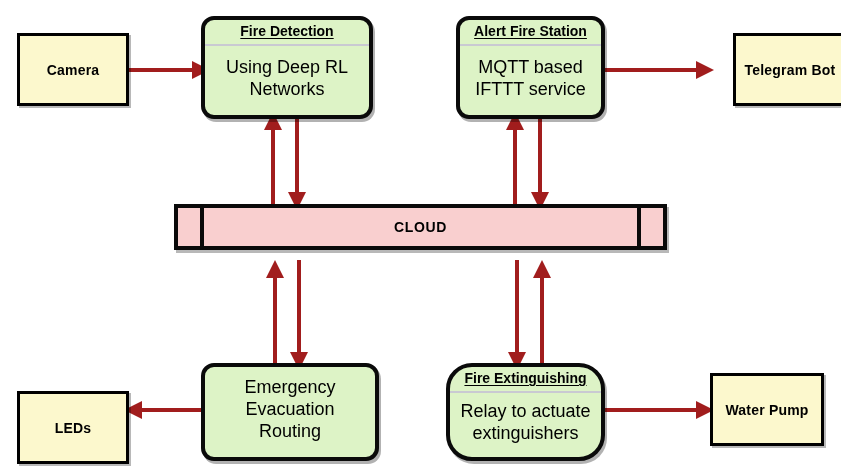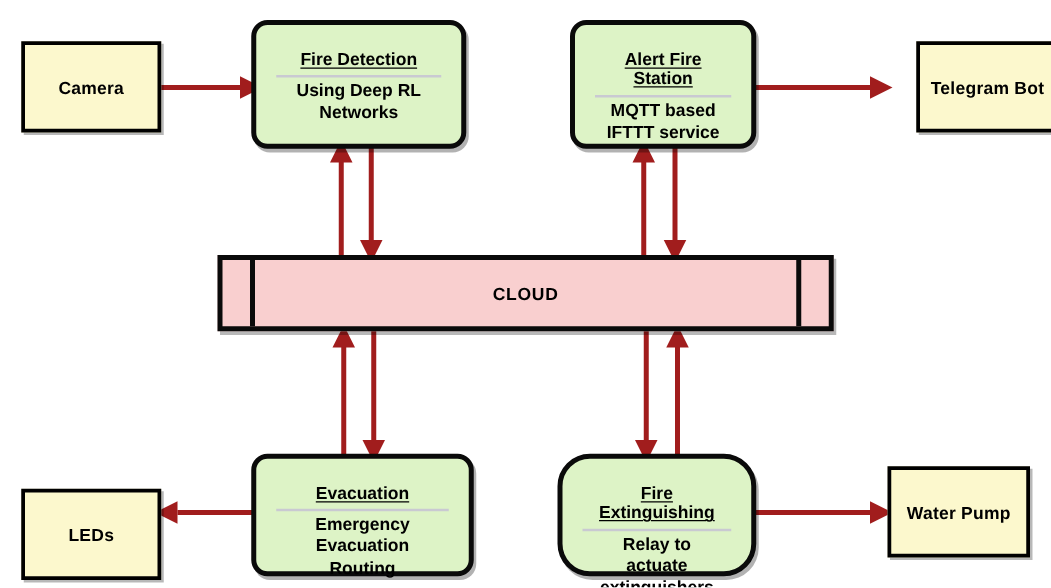--- a/index.html
+++ b/index.html
@@ -37,21 +37,21 @@
     box-shadow: 2px 2px 0 rgba(0,0,0,0.28);
   }
 
   
   .module {
     background: #ddf3c6;
     border: 4px solid #0a0a0a;
     border-radius: 13px;
     flex-direction: column;
     justify-content: flex-start;
-    padding: 16px;
+    padding: 0;
     box-shadow: 2px 3px 0 rgba(0,0,0,0.30);
   }
   .module .title {
     width: 100%;
     box-sizing: border-box;
     padding: 4px 6px 5px 6px;
     font-size: 14px;
     font-weight: bold;
     text-decoration: underline;
     text-underline-offset: 2px;
@@ -59,22 +59,22 @@
     line-height: 1.1;
   }
   .module .body {
     width: 100%;
     box-sizing: border-box;
     flex: 1;
     display: flex;
     align-items: center;
     justify-content: center;
     padding: 2px 8px 6px 8px;
-    font-size: 14px;
-    font-weight: bold;
+    font-size: 18px;
+    font-weight: normal;
     line-height: 1.22;
   }
 
   
   #cloud-bar {
     position: absolute;
     box-sizing: border-box;
     background: #f9cfcf;
     border: 4px solid #0a0a0a;
     display: flex;
@@ -202,32 +202,31 @@
 
   <div class="node module" style="left:456px; top:16px; width:149px; height:103px;align-items:flex-end;">
     <div class="title">Alert Fire Station</div>
     <div class="body">MQTT based IFTTT service</div>
   </div>
 
   <div class="node device" style="left:710px; top:33px; width:114px; height:73px;margin-left:23px;">
     <span>Telegram Bot</span>
   </div>
 
-  <div id="cloud-bar" style="left:174px; top:204px; width:493px; height:61px;">
+  <div id="cloud-bar" style="left:174px; top:204px; width:493px; height:46px;">
     <div class="gutter left"></div>
     <div class="cloud-center">CLOUD</div>
     <div class="gutter right"></div>
   </div>
 
   <div class="node device" style="left:17px; top:391px; width:112px; height:73px;">
     <span>LEDs</span>
   </div>
 
   <div class="node module" style="left:201px; top:363px; width:178px; height:98px;">
-    <div class="title">Evacuation</div>
     <div class="body">Emergency Evacuation Routing</div>
   </div>
 
   <div class="node module" style="left:446px; top:363px; width:159px; height:98px;border-radius:26px;">
     <div class="title">Fire Extinguishing</div>
     <div class="body">Relay to actuate extinguishers</div>
   </div>
 
   <div class="node device" style="left:710px; top:373px; width:114px; height:73px;">
     <span>Water Pump</span>

